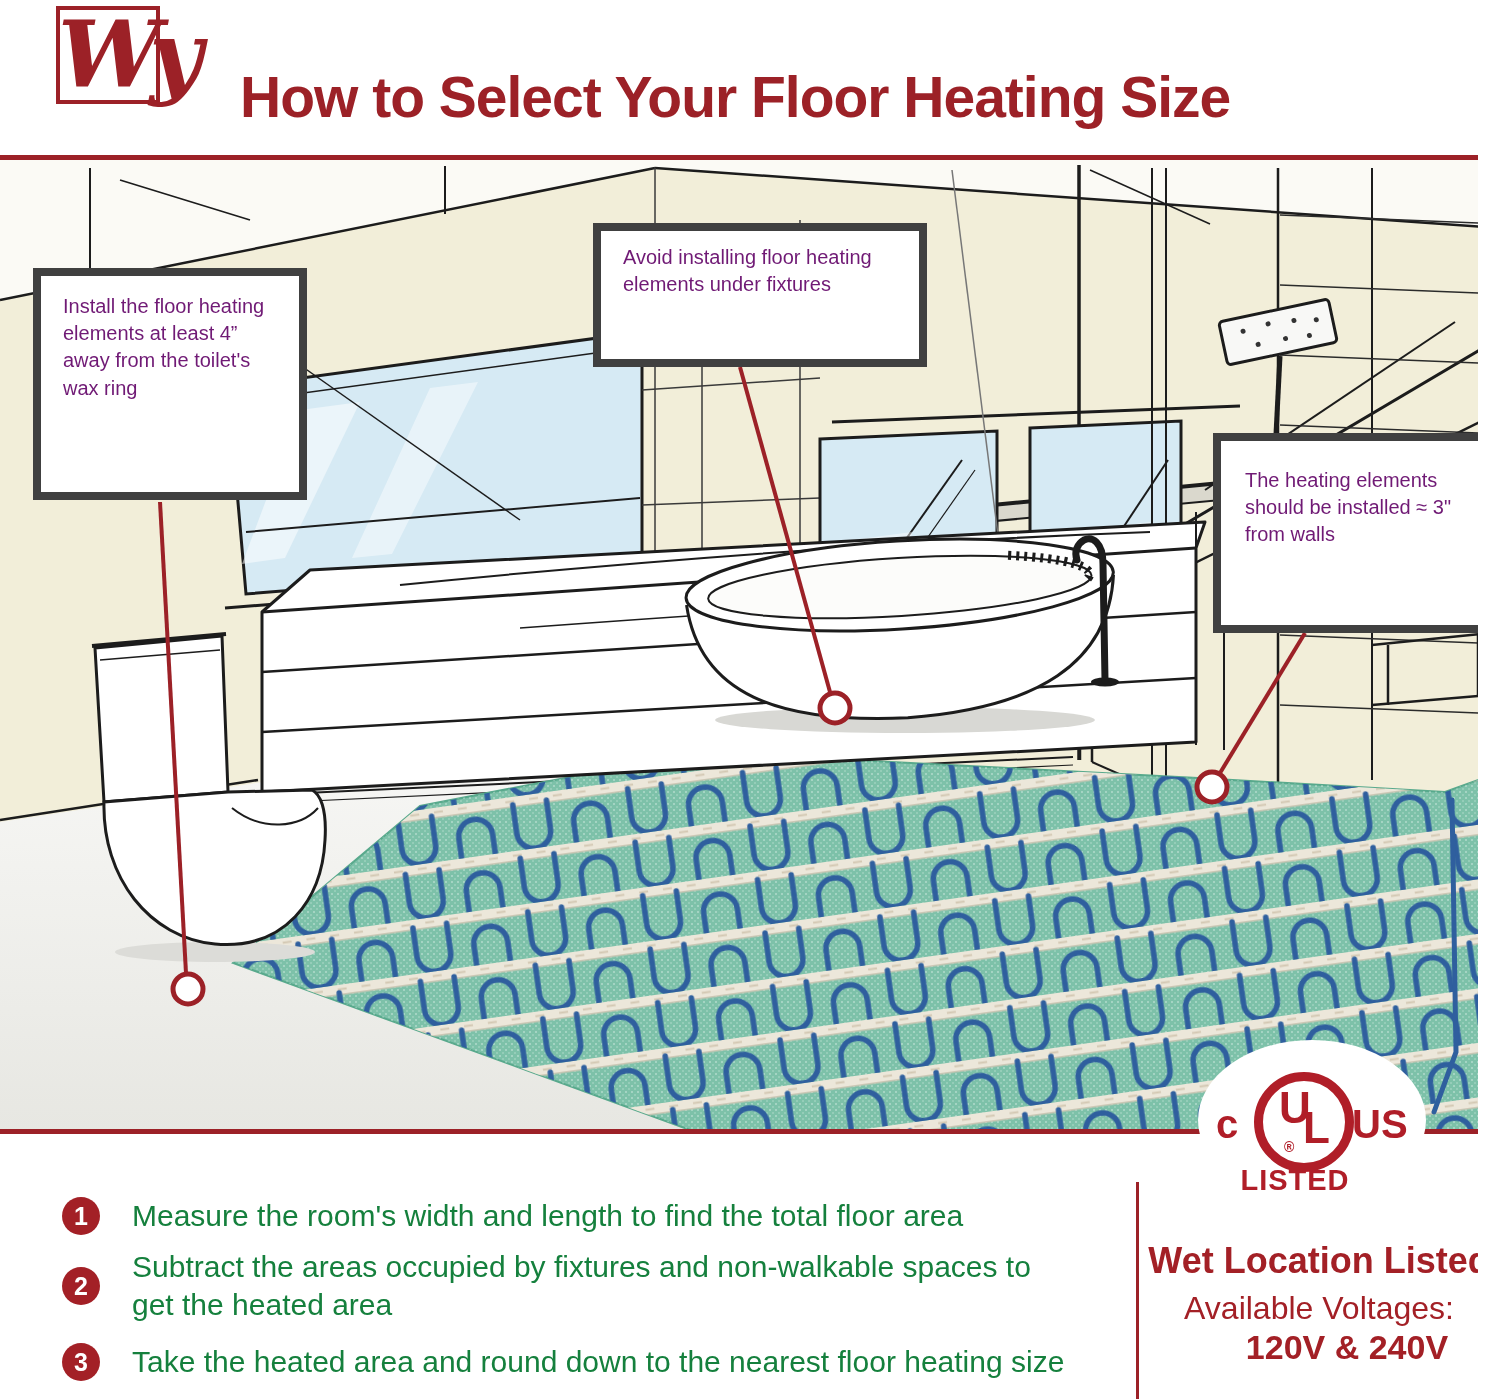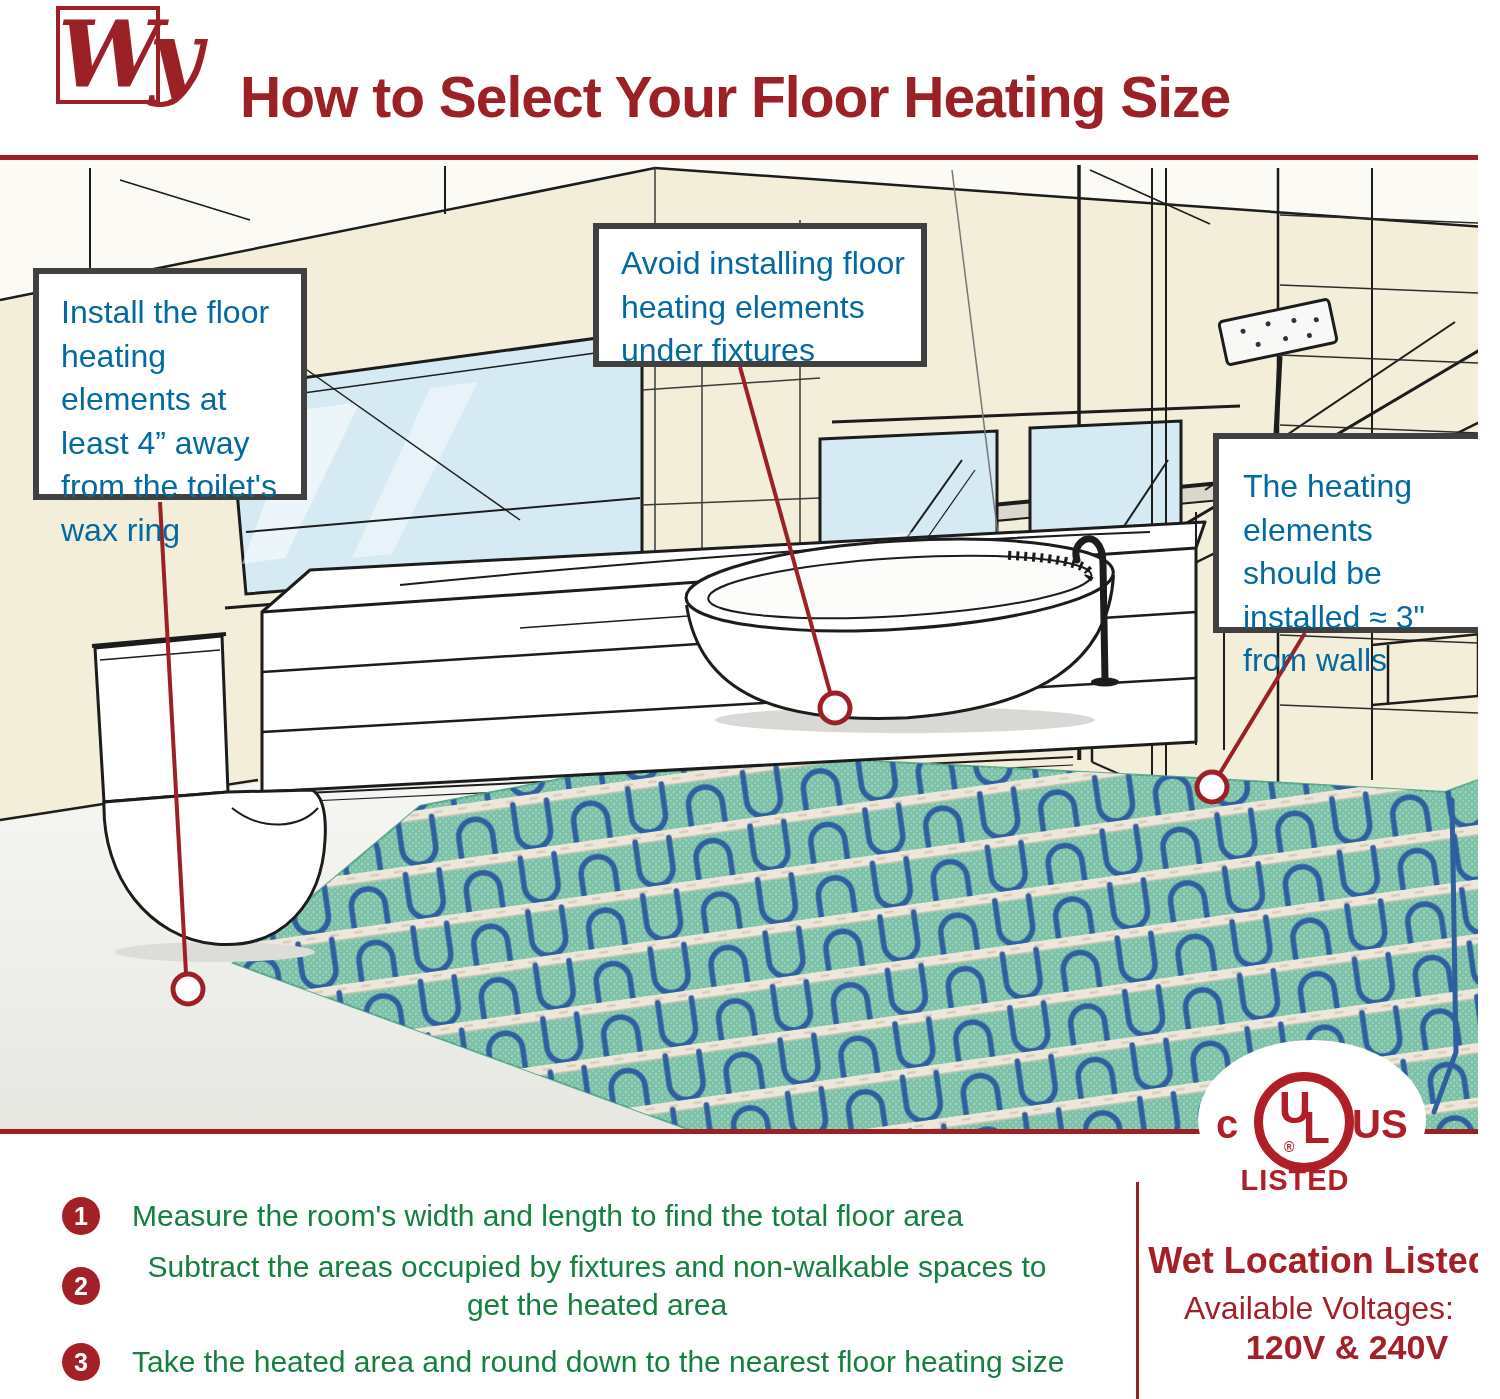--- a/index.html
+++ b/index.html
@@ -14,22 +14,22 @@
                font-size:92px;color:#9c2127;line-height:150px;letter-spacing:-10px;}
   .title{position:absolute;left:240px;top:16px;width:1180px;
          font-size:57px;font-weight:bold;color:#9c2127;letter-spacing:-1px;margin-top:48px;}
 
   
   .frame-top{position:absolute;left:0;top:155px;width:1500px;height:5px;background:#9c2127;z-index:3;}
   .frame-bottom{position:absolute;left:0;top:1129px;width:1500px;height:5px;background:#9c2127;z-index:3;}
   .scene{position:absolute;left:0;top:160px;width:1500px;height:970px;z-index:1;}
 
   
-  .callout{position:absolute;background:#fff;border:6px solid #404040;z-index:6;
-           font-size:32px;line-height:1.36;color:#0369a1;box-sizing:border-box;}
+  .callout{position:absolute;background:#fff;border:8px solid #404040;z-index:6;
+           font-size:20px;line-height:1.36;color:#701a75;box-sizing:border-box;}
   .callout.toilet{left:33px;top:268px;width:274px;height:232px;padding:17px 20px 10px 22px;}
   .callout.fixtures{left:593px;top:223px;width:334px;height:144px;padding:13px 10px 10px 22px;}
   .callout.walls{left:1213px;top:433px;width:277px;height:200px;padding:26px 10px 10px 24px;}
 
   
   .cloud{position:absolute;background:#fff;border-radius:50%;z-index:4;}
   .cloud.c1{left:1198px;top:1040px;width:228px;height:160px;}
   .cloud.c2{left:1252px;top:1148px;width:118px;height:70px;}
   .ul-ring{position:absolute;left:1254px;top:1072px;width:82px;height:82px;border:9px solid #b01e28;
            border-radius:50%;background:#fff;z-index:5;}
@@ -41,21 +41,21 @@
   .ul-listed{position:absolute;left:1240px;top:1164px;width:110px;text-align:center;z-index:5;
              font-size:29px;font-weight:bold;letter-spacing:1px;color:#b01e28;}
 
   
   .step{position:absolute;display:flex;align-items:center;gap:32px;z-index:2;}
   .step .num{flex:0 0 auto;width:38px;height:38px;border-radius:50%;background:#a32026;color:#fff;
              font-size:25px;font-weight:bold;display:flex;align-items:center;justify-content:center;}
   .step .txt{font-size:30px;line-height:1.27;color:#15803d;}
   .step.s1{left:62px;top:1194px;height:44px;}
   .step.s2{left:62px;top:1244px;height:84px;}
-  .step.s2 .txt{max-width:930px;text-align:center;}
+  .step.s2 .txt{max-width:930px;}
   .step.s3{left:62px;top:1340px;height:44px;}
 
   .divider{position:absolute;left:1136px;top:1182px;width:3px;height:217px;background:#9c2127;z-index:2;}
   .wet{position:absolute;left:1140px;top:1240px;width:358px;text-align:center;
        font-size:36px;font-weight:bold;color:#a32026;z-index:2;}
   .volt-label{position:absolute;left:1140px;top:1290px;width:358px;text-align:center;
        font-size:32px;font-weight:normal;color:#a32026;z-index:2;}
   .volt-value{position:absolute;left:1140px;top:1328px;width:358px;text-align:center;
        font-size:34px;font-weight:bold;color:#a32026;z-index:2;margin-left:28px;}
 </style>

